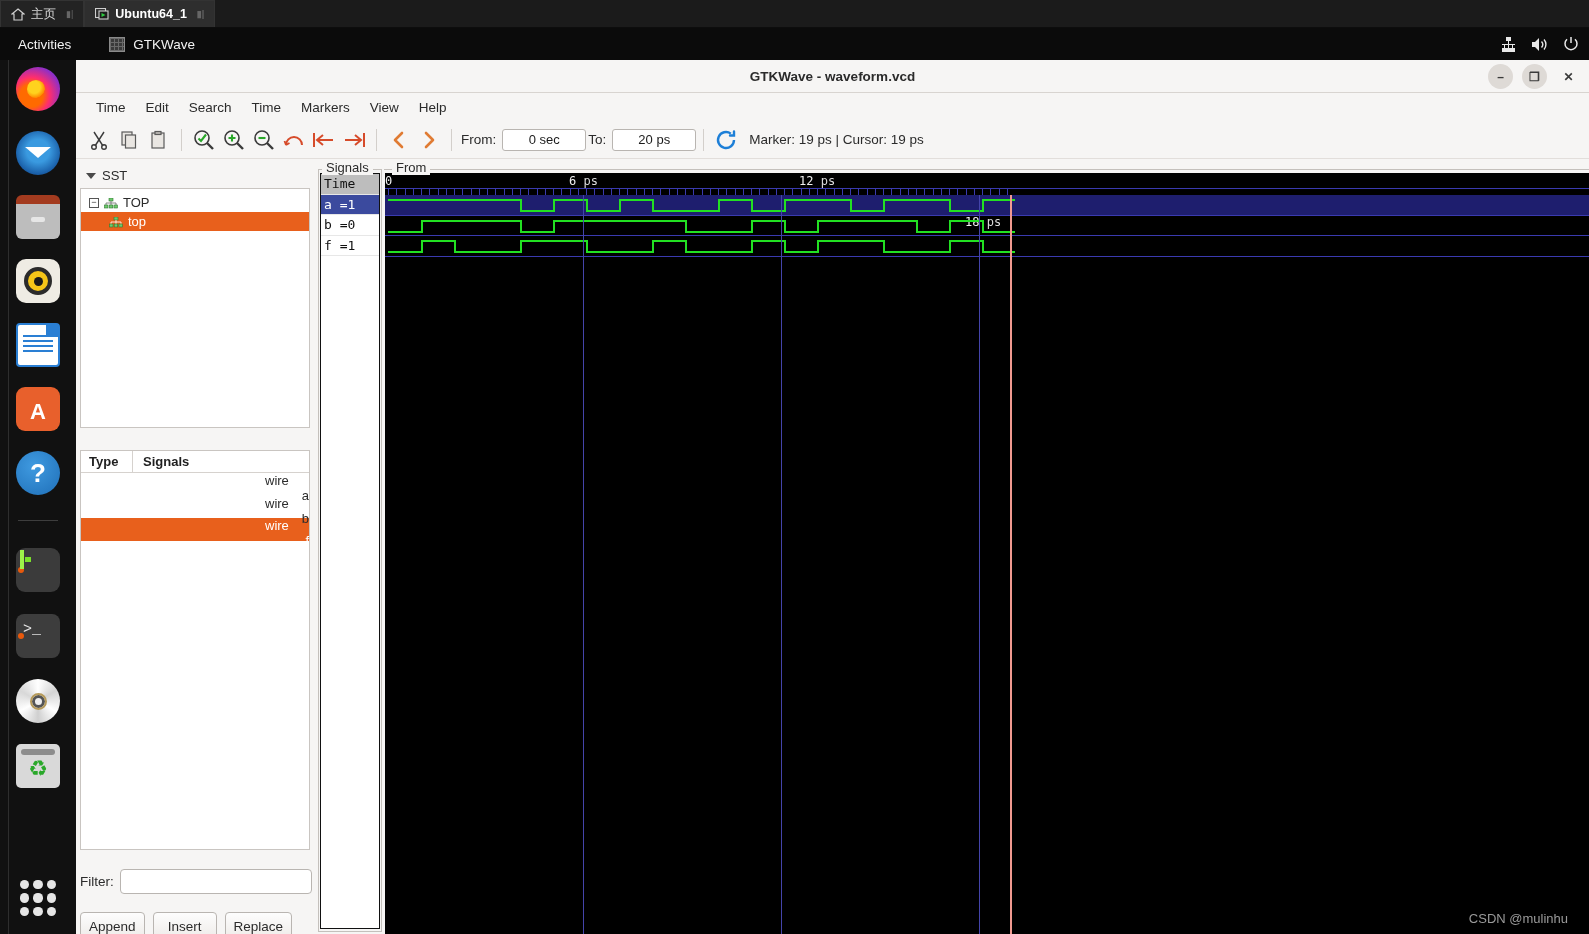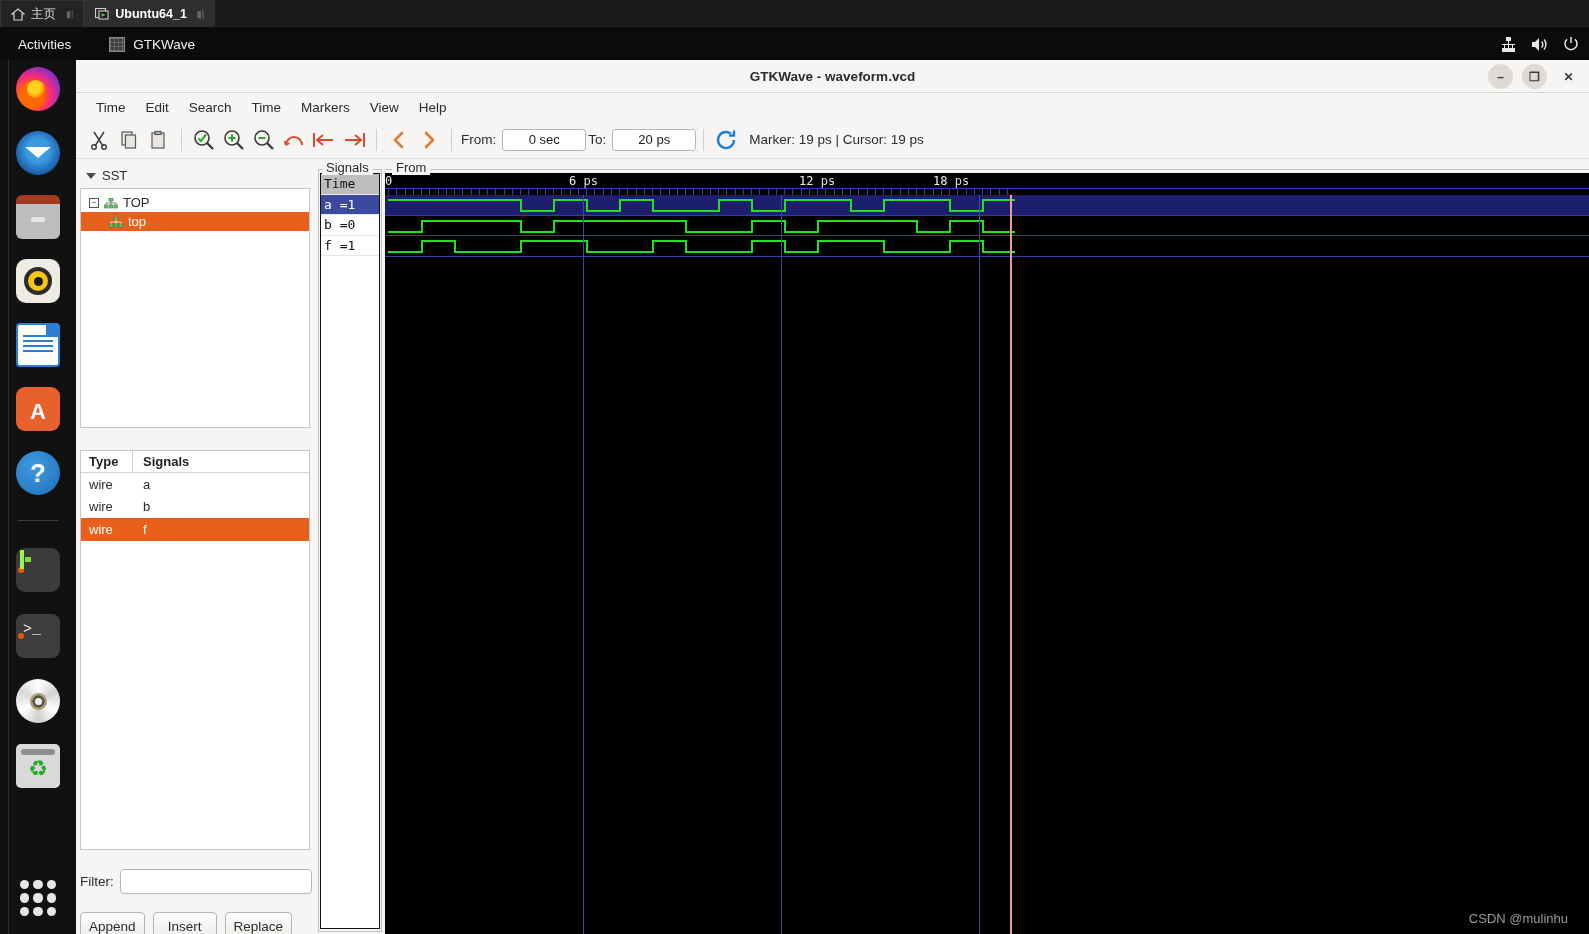--- a/index.html
+++ b/index.html
@@ -148,21 +148,21 @@
   .tree-row { display:flex; align-items:center; gap:5px; height:19px; font-size:13px; color:#2b2b2b; padding-left:8px; }
   .tree-row.sel { background:#e8601c; color:#fff; }
   .tree-row.indent { padding-left:28px; }
   .node-ic { width:14px;height:11px; display:inline-block; position:relative; }
   .exp { width:10px;height:10px;border:1px solid #555; display:inline-flex;align-items:center;justify-content:center;
     font-size:9px; line-height:1; color:#333; background:#fff; }
   .sig-table { margin-top:22px; height:400px; background:#fff; border:1px solid #c9c5c1; }
   .sig-hdr { display:flex; height:22px; border-bottom:1px solid #d6d2ce; align-items:center; font-weight:bold; font-size:13px; color:#1f1f1f; }
   .sig-hdr div:first-child { width:52px; padding-left:8px; border-right:1px solid #d6d2ce; height:100%; line-height:21px; }
   .sig-hdr div:last-child { padding-left:10px; }
-  .sig-row { display:flex; height:22.5px; align-items:center; font-size:13px; color:#2b2b2b; }
+  .sig-row { display:flex; height:22.5px; align-items:flex-end; font-size:13px; color:#2b2b2b;flex-direction:column; }
   .sig-row.sel { background:#e8601c; color:#fff; }
   .sig-row div:first-child { width:52px; padding-left:8px; }
   .sig-row div:last-child { padding-left:10px; }
   .filter-wrap { position:absolute; left:4px; bottom:40px; width:232px; display:flex; align-items:center; gap:6px; }
   .filter-wrap label { font-size:13.5px; color:#2b2b2b; }
   .filter-in { flex:1; height:25px; border:1px solid #b9b5b1; border-radius:4px; background:#fff; }
   .btn-row { position:absolute; left:4px; bottom:-6px; display:flex; gap:8px; }
   .gbtn { height:28px; min-width:64px; border:1px solid #b9b5b1; border-radius:4px;
     background:linear-gradient(#fdfdfd,#eeebe8); font-size:13.5px; color:#2b2b2b;
     display:flex; align-items:center; justify-content:center; padding:0 8px; }
@@ -597,21 +597,21 @@
                 <div class="tick" style="left: 580.5px;"></div>
                 <div class="tick" style="left: 588.75px;"></div>
                 <div class="tick" style="left: 597px;"></div>
                 <div class="tick" style="left: 605.25px;"></div>
                 <div class="tick" style="left: 613.5px;"></div>
                 <div class="tick" style="left: 621.75px;"></div>
               </div>
           <div class="tk" style="left: 0px;"><b>0</b></div>
               <div class="tk" style="left: 184px;"><b>6</b> ps</div>
               <div class="tk" style="left: 382px; margin-left: 32px;"><b>12</b> ps</div>
-              <div class="tk" style="left: 548px;"><b>18</b> ps</div>
+              <div class="tk" style="left: 580px; margin-top: 41px;"><b>18</b> ps</div>
             </div>
           <div id="wave-rows">
               <div class="wrow" style="top: 22px;">
                 <div class="hl"></div>
                 <div class="base"></div>
                 <div class="seg" style="left: 3px; width: 132px; top: 4px;"></div>
                 <div class="edge" style="left: 135px; top: 4px; height: 13px;"></div>
                 <div class="seg" style="left: 135px; width: 33px; top: 15px;"></div>
                 <div class="edge" style="left: 168px; top: 4px; height: 13px;"></div>
                 <div class="seg" style="left: 168px; width: 33px; top: 4px;"></div>

